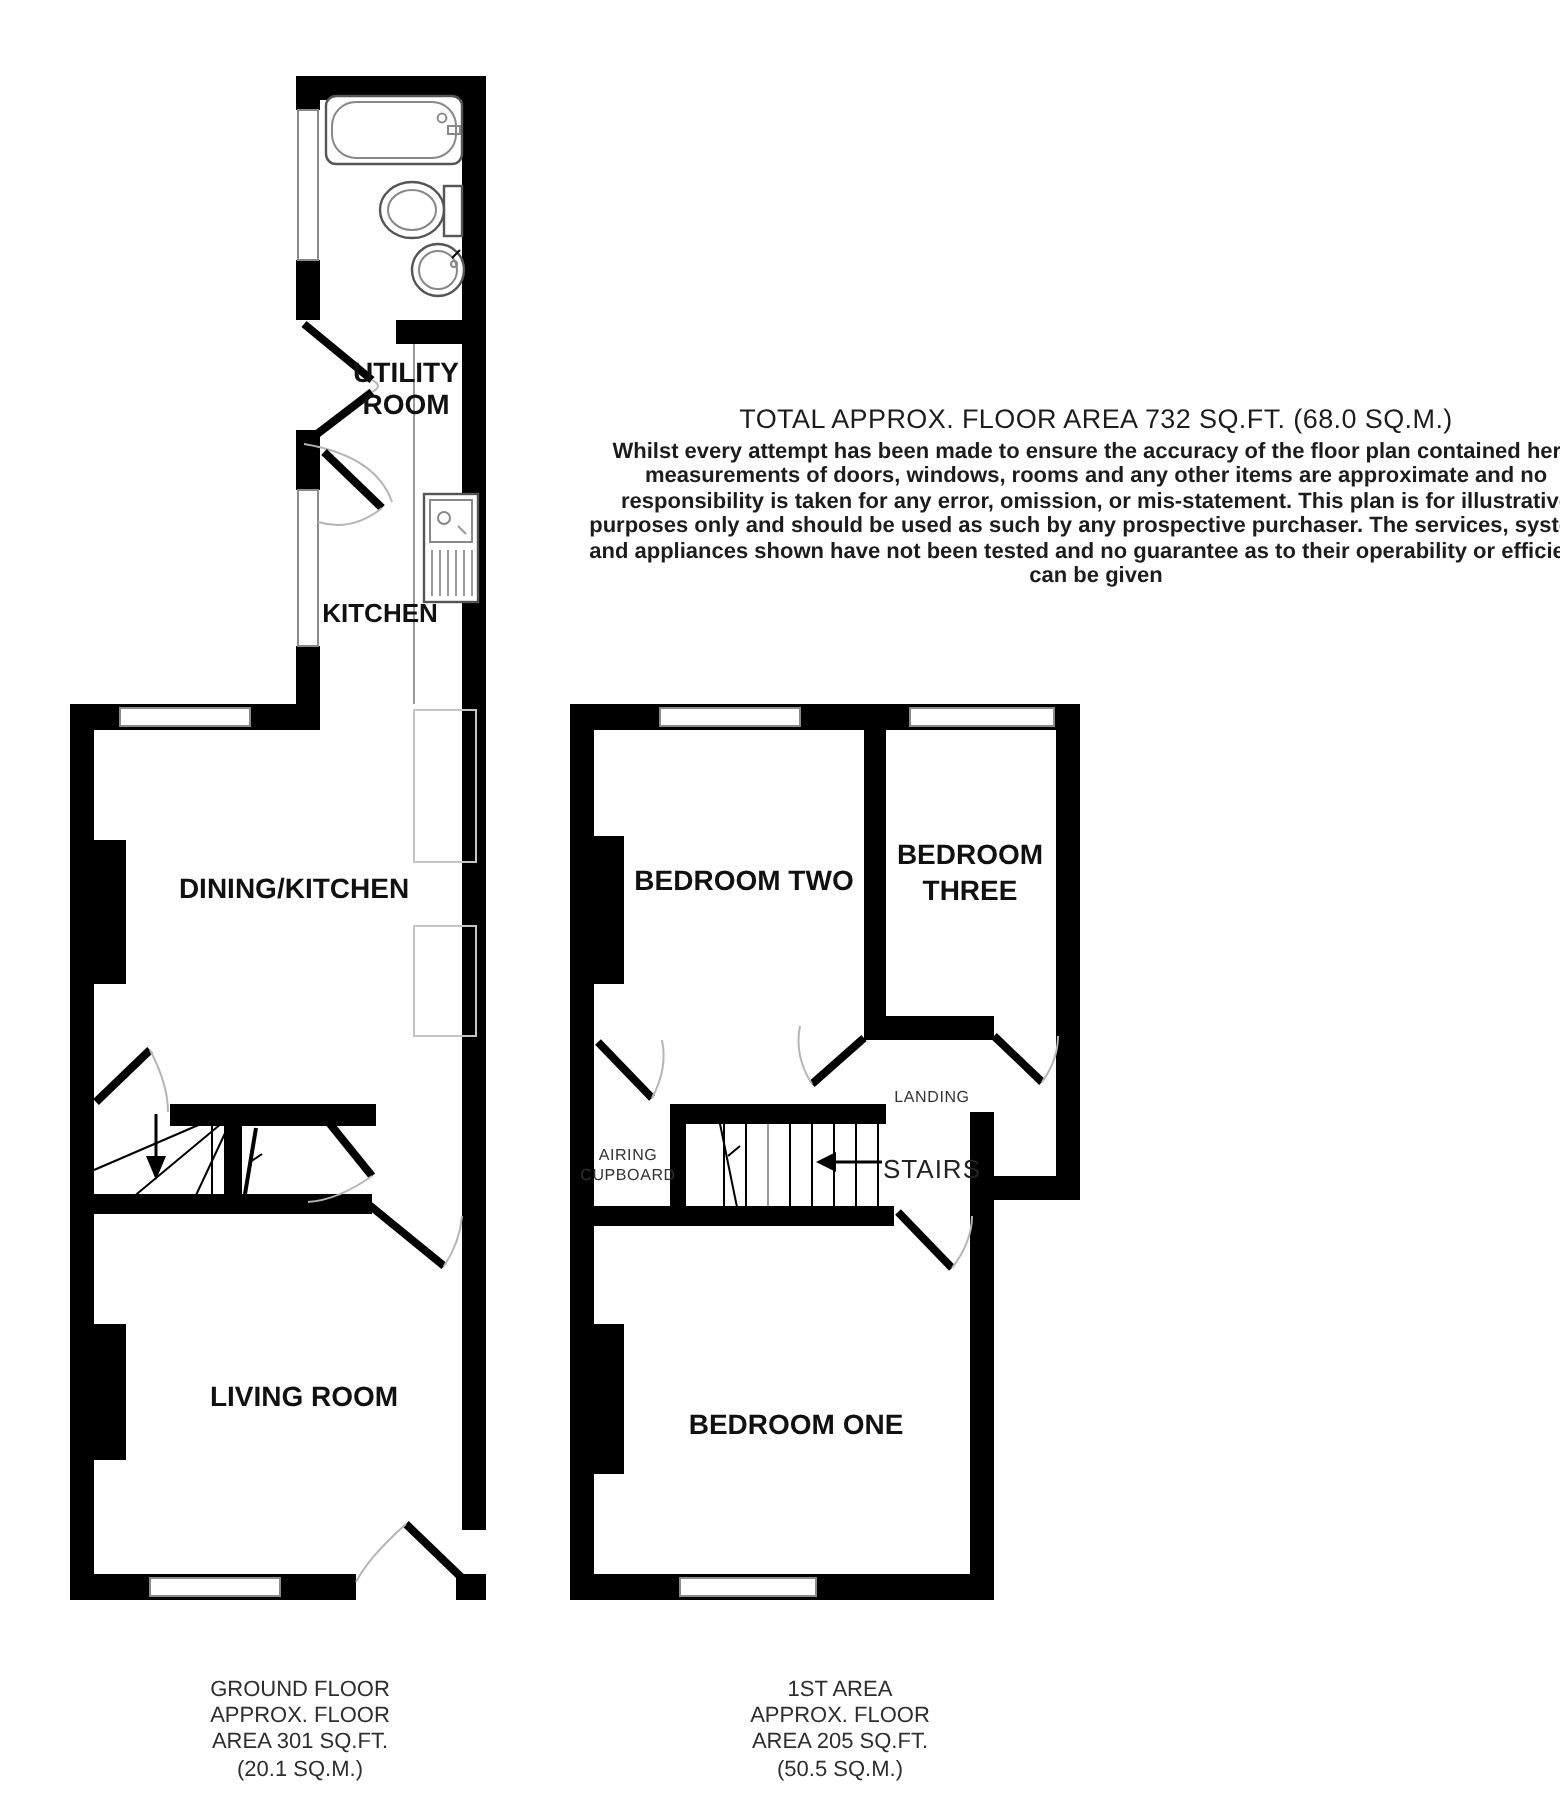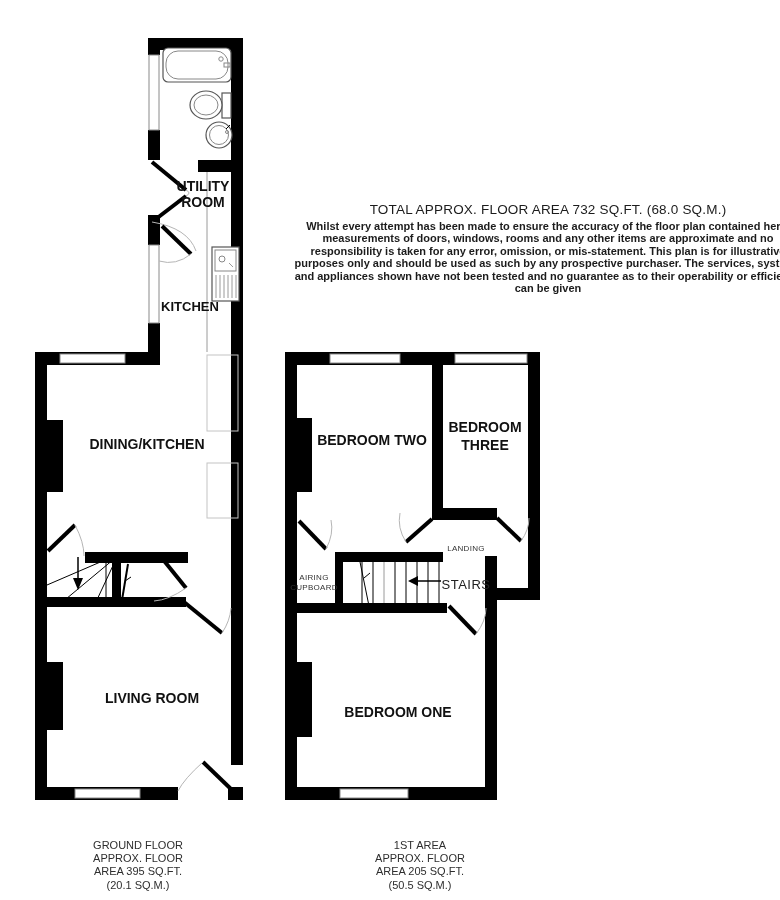--- a/index.html
+++ b/index.html
@@ -11,21 +11,21 @@
   .hdr{
     position:absolute;left:268px;top:202px;width:512px;text-align:center;color:#1c1c1c;margin-left:24px;
   }
   .hdr .title{font-size:13.5px;letter-spacing:0.2px;margin-bottom:3px;}
   .hdr .disc{font-size:11px;line-height:12.4px;font-weight:bold;}
   .hdr .credit{font-size:10px;line-height:12.4px;}
   .caption{
     position:absolute;top:839px;width:190px;text-align:center;color:#2e2e2e;
     font-size:11px;line-height:13.2px;
   }
-  .caption.ground{left:43px;}
+  .caption.ground{left:55px;}
   .caption.first{left:325px;}
   
   .wall{fill:#000000;stroke:none;}
   .win{fill:#ffffff;stroke:#8a8a8a;stroke-width:1;}
   .leaf{stroke:#000000;stroke-width:4;fill:none;}
   .leaf2{stroke:#000000;stroke-width:2;fill:none;}
   .arc{stroke:#b5b5b5;stroke-width:1;fill:none;}
   .thin{stroke:#000000;stroke-width:1;fill:none;}
   .thin-gray{stroke:#9a9a9a;stroke-width:1;fill:none;}
   .fixture{stroke:#555555;stroke-width:1.2;fill:#ffffff;}
@@ -218,21 +218,21 @@
     <text class="tiny-label" x="466" y="551">LANDING</text>
     <text class="tiny-label" x="314" y="580">AIRING</text>
     <text class="tiny-label" x="314" y="590">CUPBOARD</text>
     <text class="stairs-label" x="466" y="589">STAIRS</text>
   </g>
 </svg>
 
 <div class="caption ground">
   <div>GROUND FLOOR</div>
   <div>APPROX. FLOOR</div>
-  <div>AREA 395 SQ.FT.</div>
+  <div>AREA 301 SQ.FT.</div>
   <div>(20.1 SQ.M.)</div>
 </div>
 <div class="caption first">
   <div>1ST AREA</div>
   <div>APPROX. FLOOR</div>
   <div>AREA 205 SQ.FT.</div>
   <div>(50.5 SQ.M.)</div>
 </div>
 
 </body></html>

